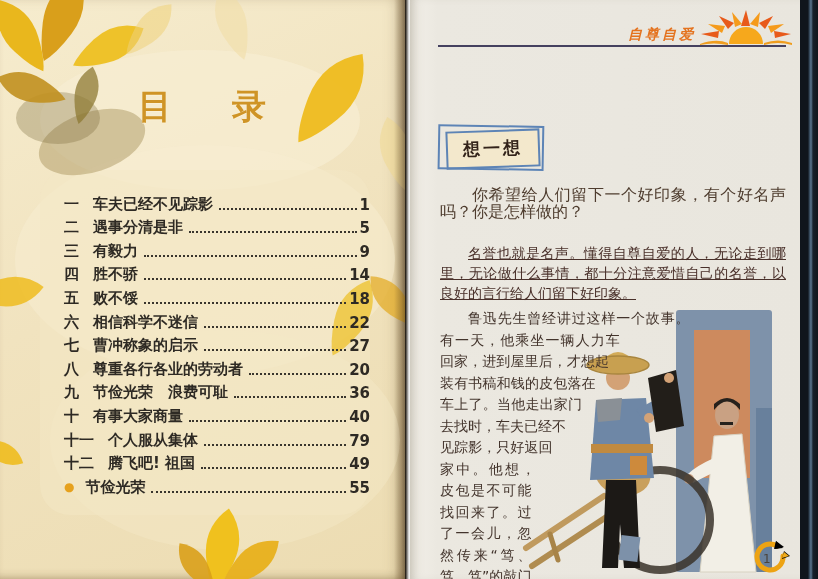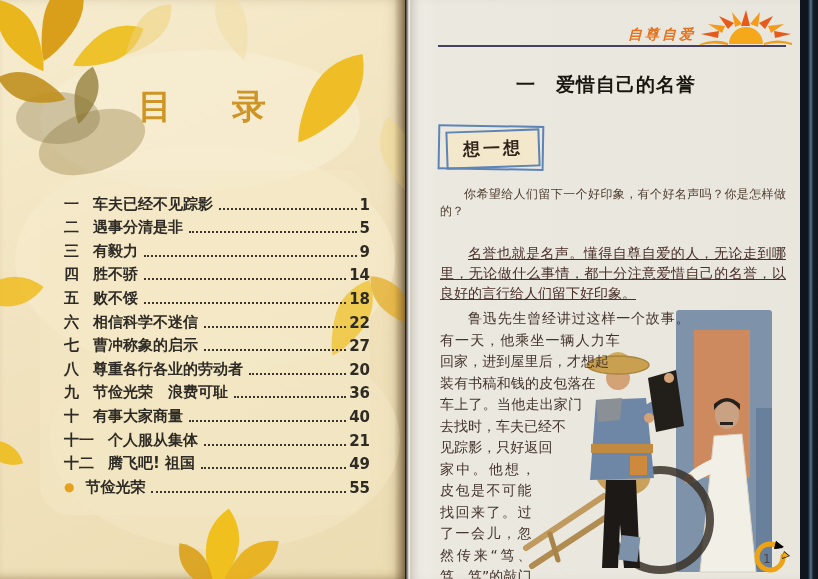--- a/index.html
+++ b/index.html
@@ -73,21 +73,21 @@
   .think-box::before {
     content:""; position:absolute; inset:-7px -6px -4px -10px;
     border:2px solid #5d84b6; transform:rotate(3deg); pointer-events:none;
   }
   .think-label {
     font-size:17px; font-weight:bold; color:#33231a; letter-spacing:3px;
     position:relative;
   }
   .rp-body { position:absolute; top:186px; left:30px; width:346px; }
   .rp-body p { margin:0; text-align:justify; }
-  .q  { font-size:12px; line-height:17px; color:#4e3c2e; text-indent:2em; }
+  .q  { font-size:16px; line-height:17px; color:#4e3c2e; text-indent:2em; }
   .p1 { font-size:14px; line-height:20px; color:#49302a; text-indent:2em; margin-top:23px !important;text-decoration:underline; }
   .story { font-size:14px; line-height:21.5px; color:#43342c; text-indent:2em; margin-top:5px !important; }
   .illu {
     float:right; width:268px; height:268px;
     shape-outside: polygon(64% 0%, 100% 0%, 100% 100%, 5% 100%, 5% 66%,
       13% 56%, 18% 48%, 24% 40%, 29% 32%, 34% 24%, 38% 16%, 64% 16%);
   }
   .illu svg { display:block; }
   .rp-pagenum { position:absolute; right:12px; bottom:4px; width:42px; height:36px; }
 
@@ -197,21 +197,21 @@
       <div class="toc-row">
         <span class="toc-num">十</span>
         <span class="toc-text">有事大家商量</span>
         <span class="toc-dots"></span>
         <span class="toc-page">40</span>
       </div>
       <div class="toc-row">
         <span class="toc-num">十一</span>
         <span class="toc-text">个人服从集体</span>
         <span class="toc-dots"></span>
-        <span class="toc-page">21</span>
+        <span class="toc-page">79</span>
       </div>
       <div class="toc-row">
         <span class="toc-num">十二</span>
         <span class="toc-text">腾飞吧! 祖国</span>
         <span class="toc-dots"></span>
         <span class="toc-page">49</span>
       </div>
       <div class="toc-row bullet">
         <span class="toc-num">●</span>
         <span class="toc-text">节俭光荣</span>
@@ -239,21 +239,20 @@
         <polygon points="10,16 24,25 27,18" fill="#f59b1b"></polygon>
         <polygon points="3,26 20,30 21,23" fill="#e85a1a"></polygon>
         <path d="M31 36 A 17 17 0 0 1 65 36 Z" fill="#f6a81c"></path>
         <path d="M2 36 Q 18 30 30 35 L30 37 Q 16 34 2 37 Z" fill="#ef9d1e"></path>
         <path d="M66 35 Q 80 30 94 35 L94 37 Q 80 33 66 37 Z" fill="#ef9d1e"></path>
       </g>
     </svg>
 
     <div class="rp-divider"></div>
 
-    <div class="rp-title">一　爱惜自己的名誉</div>
 
     <div class="think-wrap">
       <div class="think-box">
         <span class="think-label">想一想</span>
       </div>
     </div>
 
     <div class="rp-body">
       <p class="q">你希望给人们留下一个好印象，有个好名声吗？你是怎样做的？</p>
       <p class="p1">名誉也就是名声。懂得自尊自爱的人，无论走到哪里，无论做什么事情，都十分注意爱惜自己的名誉，以良好的言行给人们留下好印象。</p>

